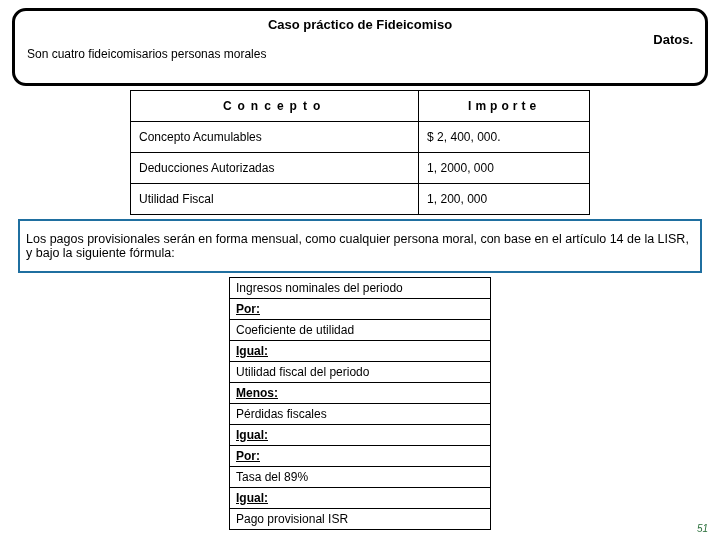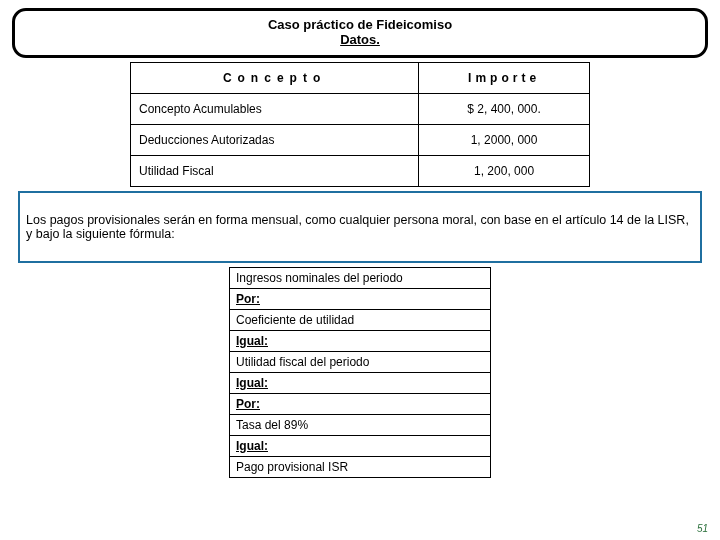--- a/index.html
+++ b/index.html
@@ -9,35 +9,34 @@
     height: 540px;
     box-sizing: border-box;
     font-family: Arial, sans-serif;
     font-size: 12px;
     background: #fff;
     position: relative;
   }
   .header-box {
     border: 3px solid #000;
     border-radius: 14px;
-    padding: 6px 12px 8px 12px;
+    padding: 6px 12px 22px 12px;
     margin-bottom: 4px;
     position: relative;
     background: linear-gradient(#fff, #fff);
   }
   .header-title {
     text-align: center;
     font-weight: bold;
     font-size: 13px;
   }
   .header-sub {
-    text-align: center;
+    text-align: right;
     font-weight: bold;
     font-size: 13px;
-    text-decoration: underline;
   }
   .header-note {
     font-size: 12px;
   }
   table.main {
     border-collapse: collapse;
     margin: 0 auto 4px auto;
     width: 460px;
   }
   table.main th, table.main td {
@@ -49,25 +48,24 @@
     text-align: center;
     letter-spacing: 6px;
     font-weight: bold;
   }
   table.main th.importe {
     text-align: center;
     letter-spacing: 4px;
     font-weight: bold;
   }
   table.main td.right {
-    text-align: center;
   }
   .para-box {
     border: 2px solid #1f6fa0;
-    padding: 20px 6px;
+    padding: 11px 6px;
     margin: 2px 6px 4px 6px;
     font-size: 12.5px;
   }
   table.formula {
     border-collapse: collapse;
     margin: 0 auto;
     width: 262px;
   }
   table.formula td {
     border: 1px solid #000;
@@ -87,20 +85,21 @@
     color: #2a6f3a;
     font-style: italic;
   }
 </style>
 </head>
 <body>
 
 <div class="header-box">
   <div class="header-title">Caso práctico de Fideicomiso</div>
   <div class="header-sub">Datos.</div>
+  <div class="header-note">Son cuatro fideicomisarios personas morales</div>
 </div>
 
 <table class="main">
   <tbody>
       <tr>
     <th class="concept">Concepto</th>
     <th class="importe">Importe</th>
   </tr>
   <tr>
     <td>Concepto Acumulables</td>
@@ -130,20 +129,26 @@
   <tr>
         <td>Coeficiente de utilidad</td>
       </tr>
   <tr>
         <td class="op">Igual:</td>
       </tr>
   <tr>
         <td>Utilidad fiscal del periodo</td>
       </tr>
   <tr>
+        <td class="op">Menos:</td>
+      </tr>
+  <tr>
+        <td>Pérdidas fiscales</td>
+      </tr>
+  <tr>
         <td class="op">Igual:</td>
       </tr>
   <tr>
         <td class="op">Por:</td>
       </tr>
   <tr>
         <td>Tasa del 89%</td>
       </tr>
   <tr>
         <td class="op">Igual:</td>

